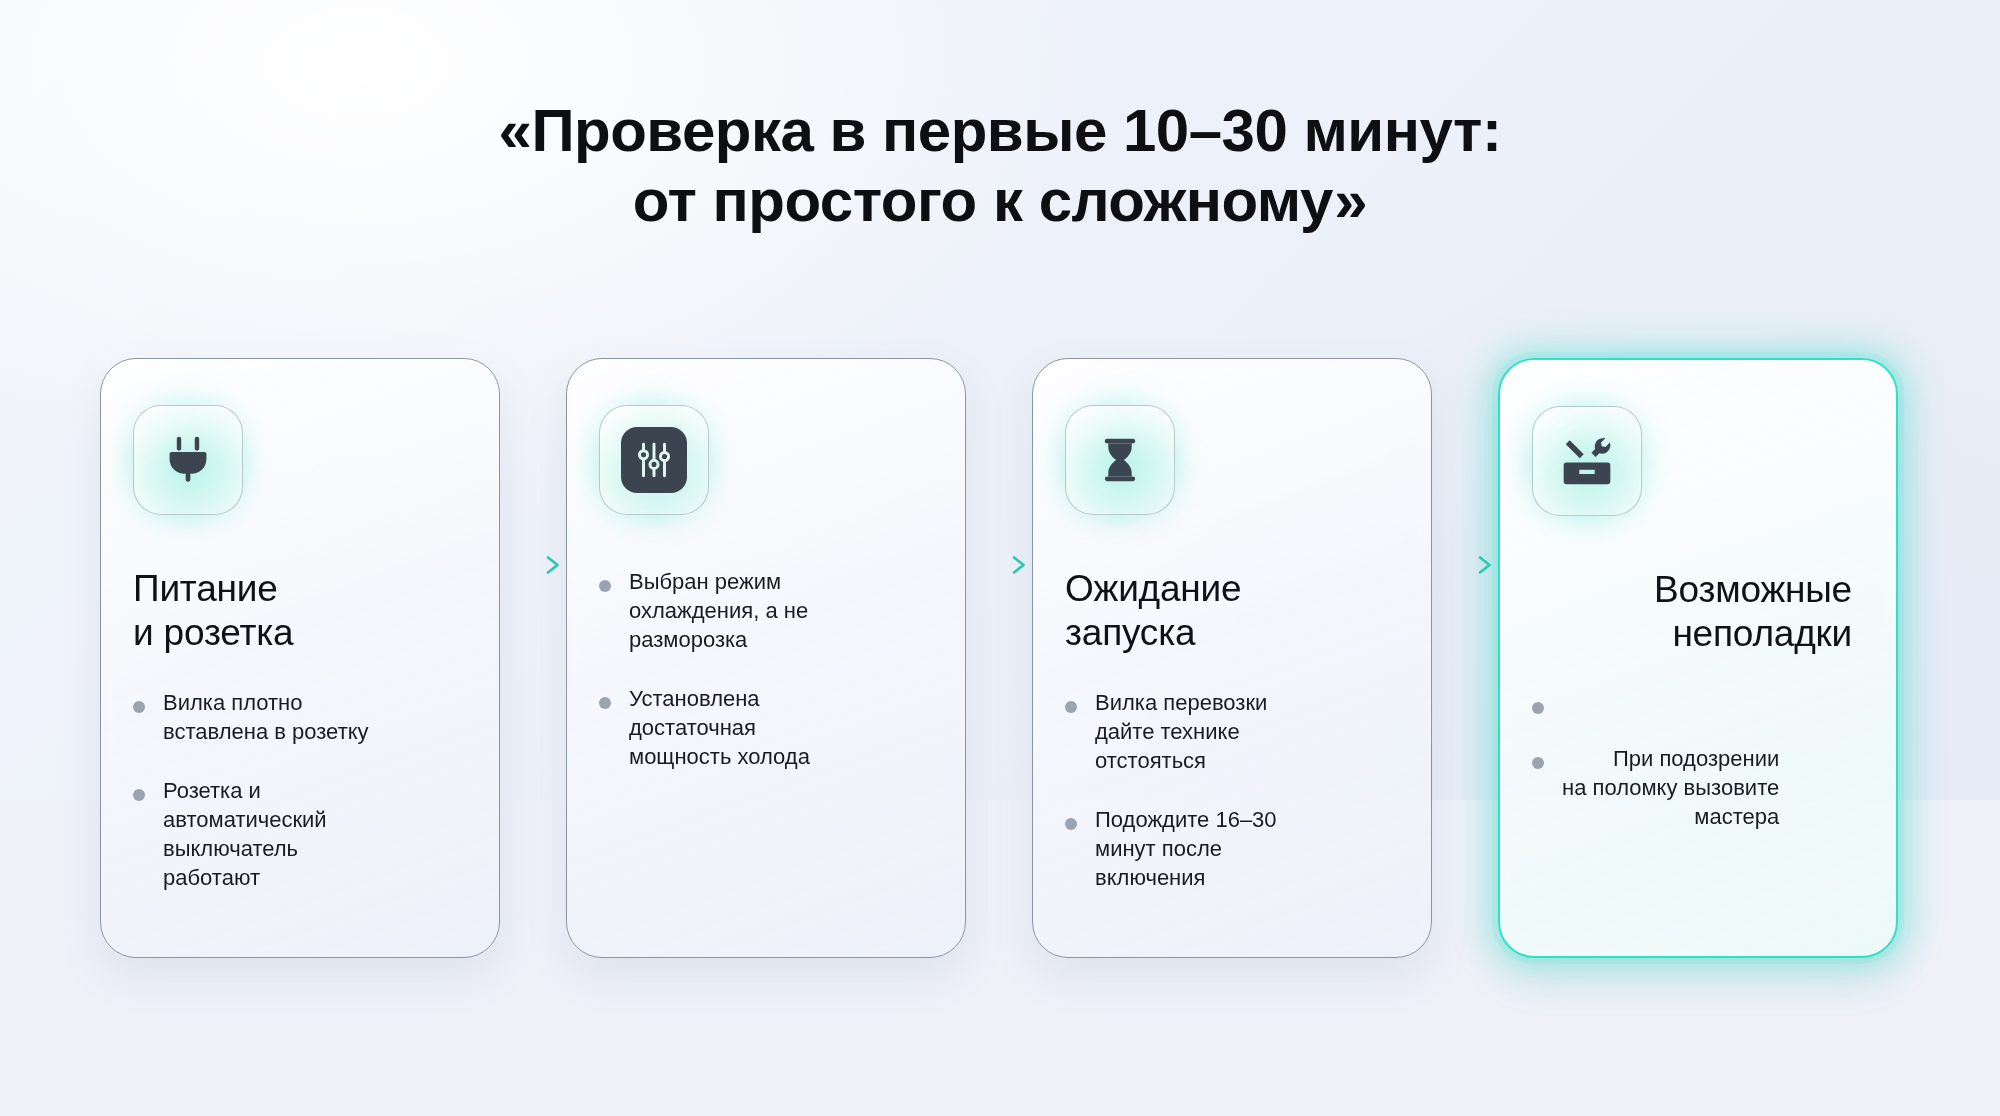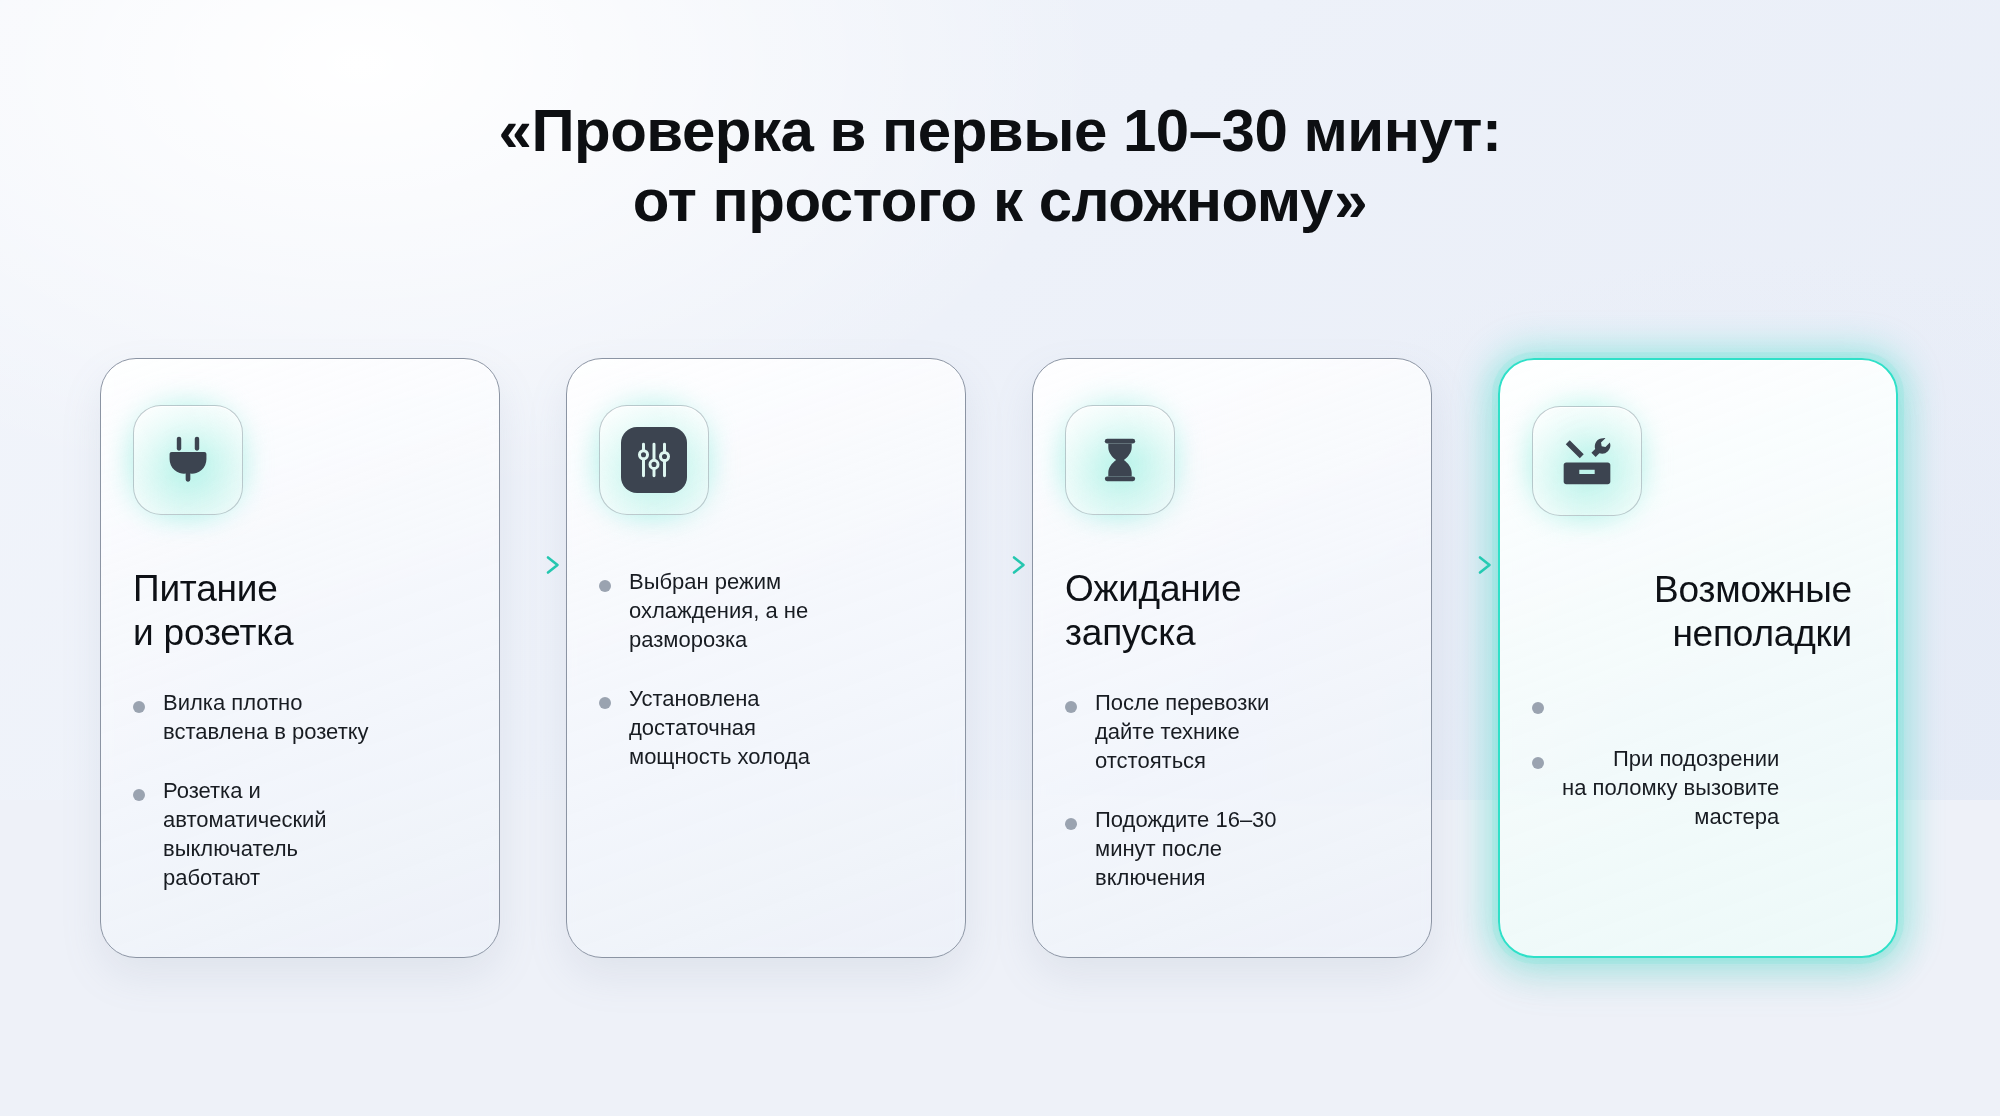--- a/index.html
+++ b/index.html
@@ -281,21 +281,21 @@
               <path d="M6.6 4.4h10.8v1.7c0 2.4-1.6 4.4-3.6 5.9 2 1.5 3.6 3.5 3.6 5.9v1.7H6.6v-1.7c0-2.4 1.6-4.4 3.6-5.9-2-1.5-3.6-3.5-3.6-5.9V4.4z"></path>
             </svg>
           </span>
         </div>
       </div>
       <h3 class="card-title">Ожидание
 запуска</h3>
       <ul class="bullets">
         <li class="bullet">
           <span class="dot"></span>
-          <span class="bullet-text">После перевозки
+          <span class="bullet-text">Вилка перевозки
 дайте технике
 отстояться</span>
         </li>
         <li class="bullet">
           <span class="dot"></span>
           <span class="bullet-text">Подождите 16–30
 минут после
 включения</span>
         </li>
       </ul>

